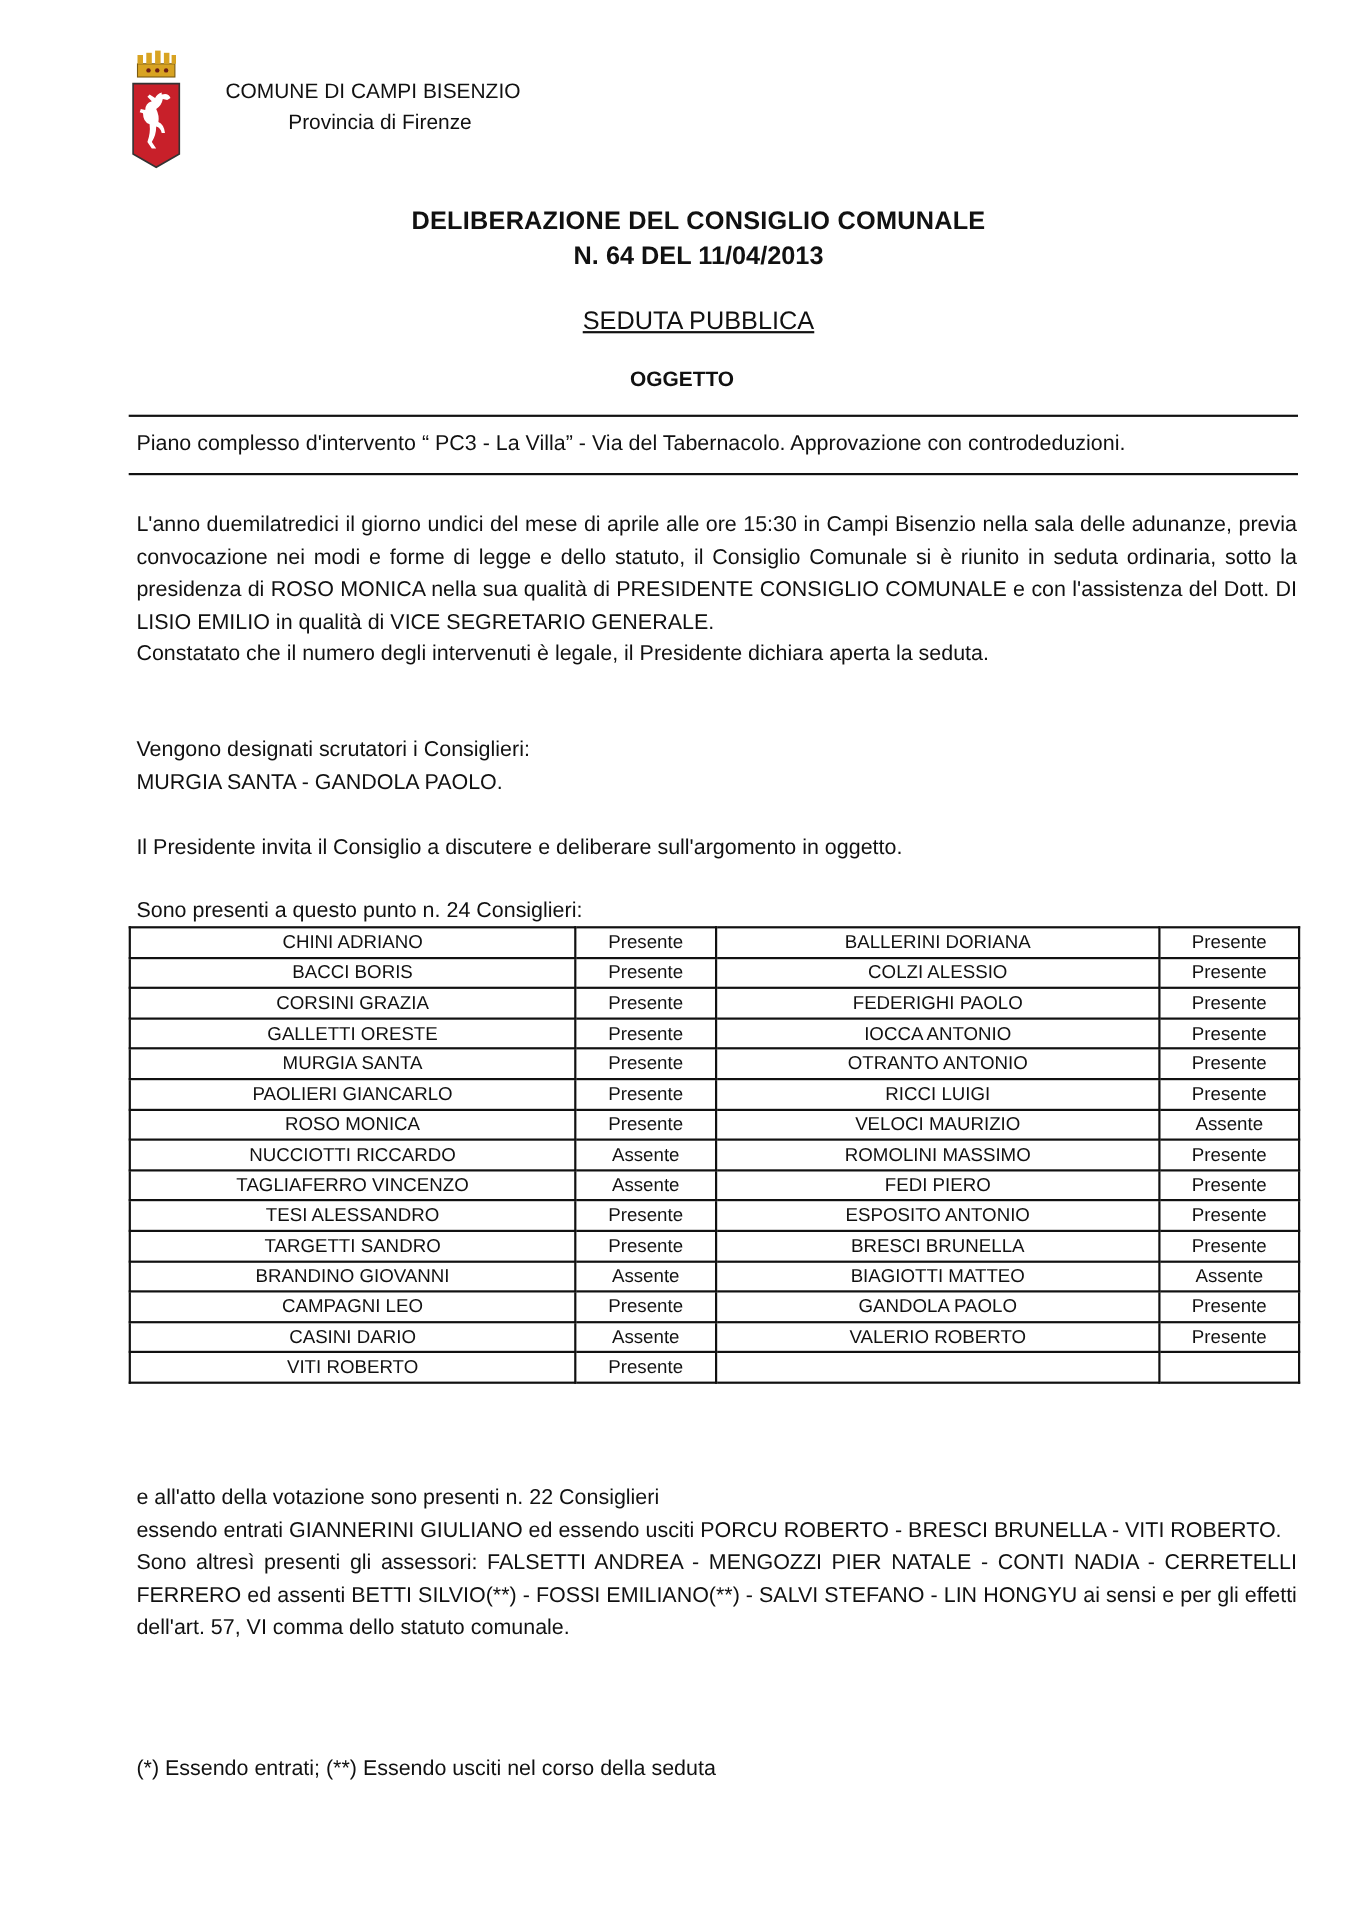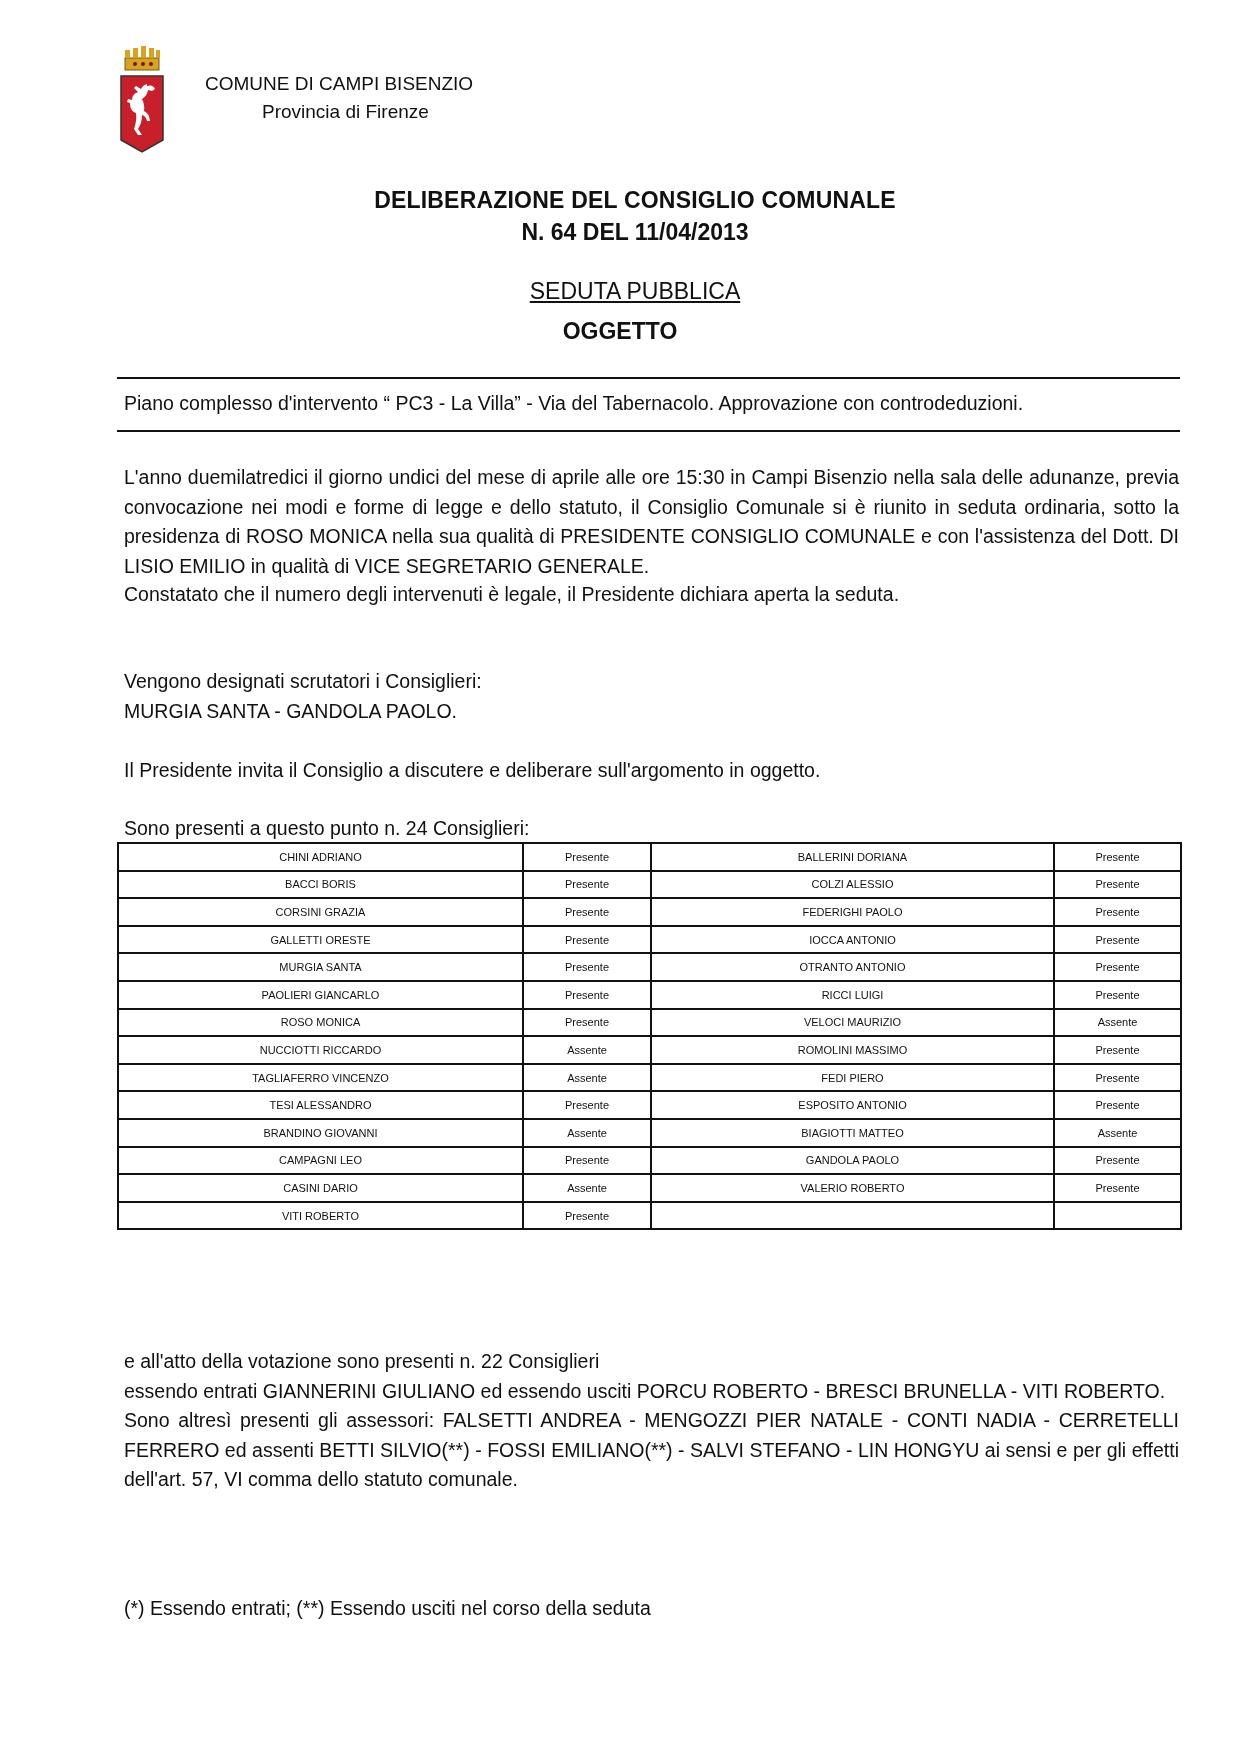--- a/index.html
+++ b/index.html
@@ -10,40 +10,40 @@
     .abs { position: absolute; }
     
     #crest { left: 117px; top: 44px; width: 50px; height: 112px; }
     .hdr-title { left: 205px; top: 73px; font-size: 19px; white-space: nowrap; }
     .hdr-sub { left: 262px; top: 101px; font-size: 19px; white-space: nowrap; }
 
     .center-line { left: 0; width: 1240px; text-align: center; white-space: nowrap; }
     .title1 { top: 187px; font-size: 23px; font-weight: bold; letter-spacing: 0.2px; padding-left: 30px; box-sizing: border-box;}
     .title2 { top: 219px; font-size: 23px; font-weight: bold; padding-left: 30px; box-sizing: border-box;}
     .seduta { top: 278px; font-size: 23px; padding-left: 30px; box-sizing: border-box; text-decoration: underline;}
-    .oggetto { top: 318px; font-size: 23px; font-weight: bold; box-sizing: border-box;}
+    .oggetto { top: 335px; font-size: 19px; font-weight: bold; box-sizing: border-box;}
 
     .hr { left: 117px; width: 1063px; height: 2px; background: #111; }
     .hr1 { top: 377px; }
     .hr2 { top: 430px; }
     .subject { left: 124px; top: 392px; font-size: 19.5px; white-space: nowrap; }
 
     .para { left: 124px; width: 1055px; font-size: 19.5px; line-height: 29.5px; }
     .justify { text-align: justify; text-align-last: left; }
     .p-intro { top: 463px; }
     .p-quorum { top: 580px; }
     .p-scrut { top: 667px; }
     .p-invite { top: 756px; }
     .p-present { top: 814px; }
 
     
     #att-table {
       position: absolute; left: 117px; top: 842px; width: 1063px;
       border-collapse: collapse; table-layout: fixed;
-      font-size: 11px;
+      font-size: 17px;
     }
     #att-table td {
       border: 2px solid #111; height: 25.6px; padding: 0; text-align: center;
       white-space: nowrap; vertical-align: middle; line-height: 18px;
     }
     #att-table col.c1 { width: 405px; }
     #att-table col.c2 { width: 128px; }
     #att-table col.c3 { width: 403px; }
     #att-table col.c4 { width: 127px; }
 
@@ -154,20 +154,26 @@
         <td>FEDI PIERO</td>
         <td>Presente</td>
       </tr>
       <tr>
         <td>TESI ALESSANDRO</td>
         <td>Presente</td>
         <td>ESPOSITO ANTONIO</td>
         <td>Presente</td>
       </tr>
       <tr>
+        <td>TARGETTI SANDRO</td>
+        <td>Presente</td>
+        <td>BRESCI BRUNELLA</td>
+        <td>Presente</td>
+      </tr>
+      <tr>
         <td>BRANDINO GIOVANNI</td>
         <td>Assente</td>
         <td>BIAGIOTTI MATTEO</td>
         <td>Assente</td>
       </tr>
       <tr>
         <td>CAMPAGNI LEO</td>
         <td>Presente</td>
         <td>GANDOLA PAOLO</td>
         <td>Presente</td>

